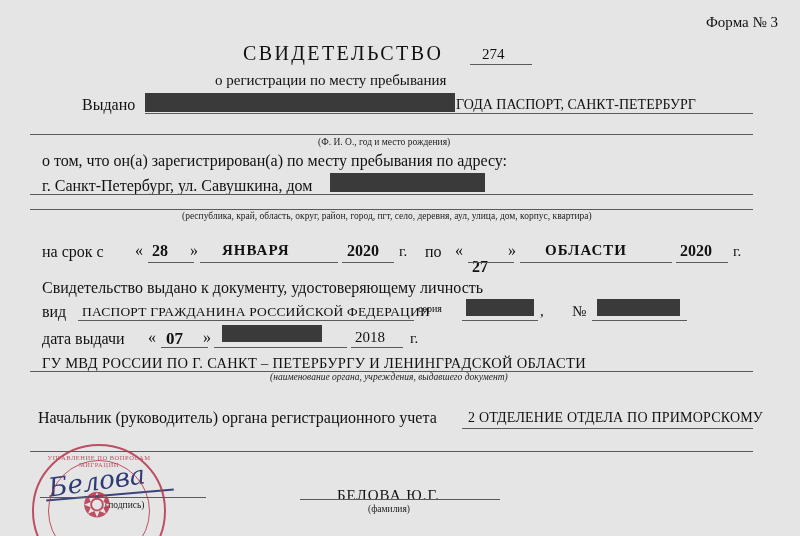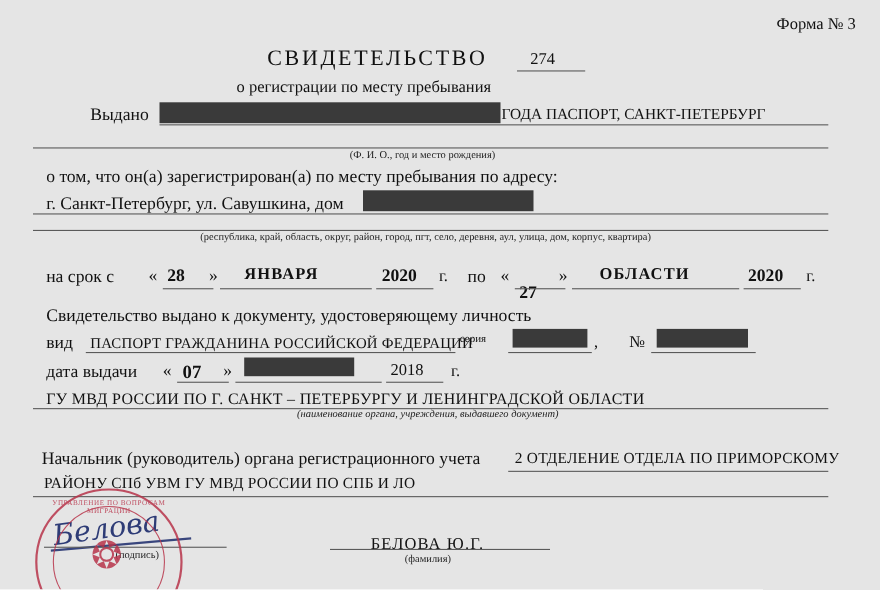--- a/index.html
+++ b/index.html
@@ -256,21 +256,20 @@
   <div class="line" style="left:351px; top:347px; width:52px;"></div>
   <div class="txt g3">г.</div>
 
   <div class="txt organ-line">ГУ  МВД  РОССИИ  ПО  Г. САНКТ – ПЕТЕРБУРГУ  И  ЛЕНИНГРАДСКОЙ ОБЛАСТИ</div>
   <div class="line" style="left:30px; top:371px; width:723px;"></div>
   <div class="caption organ-caption">(наименование органа, учреждения, выдавшего документ)</div>
 
   <div class="txt chief-label">Начальник (руководитель) органа регистрационного учета</div>
   <div class="txt chief-org1">2 ОТДЕЛЕНИЕ ОТДЕЛА  ПО ПРИМОРСКОМУ</div>
   <div class="line" style="left:462px; top:428px; width:291px;"></div>
-  <div class="txt chief-org2">РАЙОНУ СПб УВМ  ГУ  МВД  РОССИИ  ПО СПБ  И  ЛО</div>
   <div class="line" style="left:30px; top:451px; width:723px;"></div>
 
   <div class="signature">Белова</div>
   <div class="sig-stroke"></div>
   <div class="line" style="left:40px; top:497px; width:166px;"></div>
   <div class="caption sign-caption">(подпись)</div>
 
   <div class="txt surname">БЕЛОВА Ю.Г.</div>
   <div class="line" style="left:300px; top:499px; width:200px;"></div>
   <div class="caption surname-caption">(фамилия)</div>

